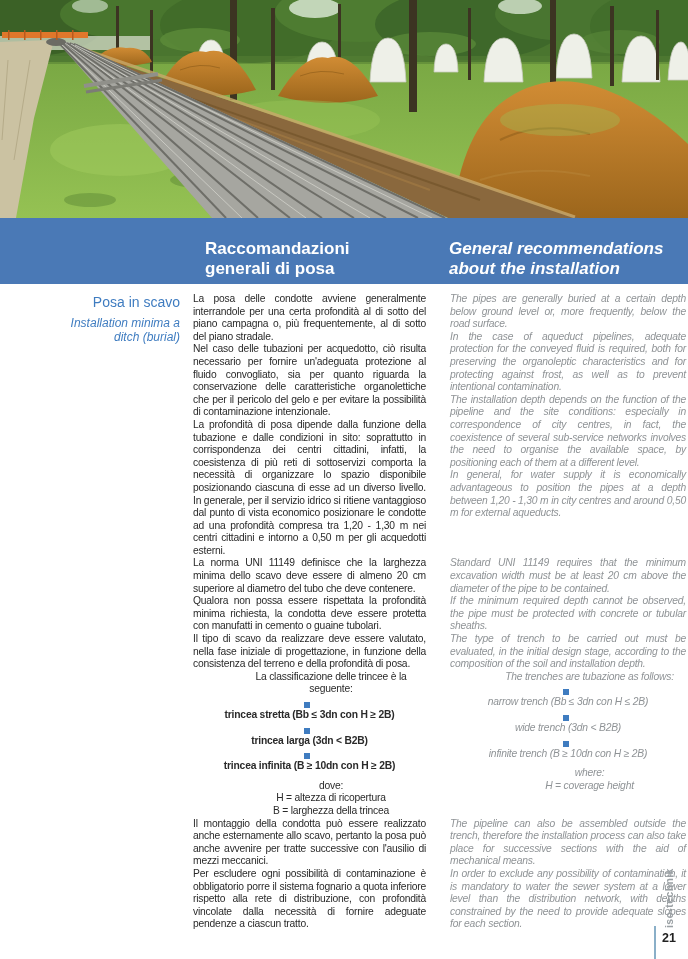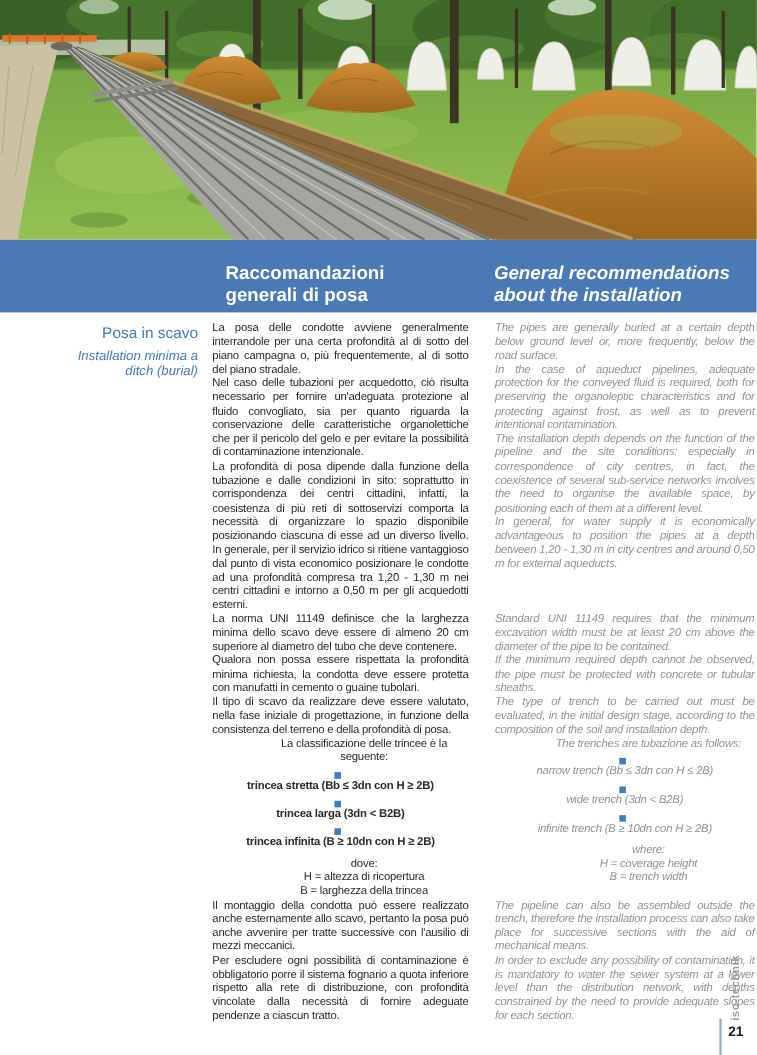--- a/index.html
+++ b/index.html
@@ -209,21 +209,20 @@
       <div class="bullet">
         <span class="sq"></span>
         <span>wide trench (3dn &lt; B2B)</span>
       </div>
       <div class="bullet">
         <span class="sq"></span>
         <span>infinite trench (B ≥ 10dn con H ≥ 2B)</span>
       </div>
       <p class="plain">where:</p>
       <p class="plain">H = coverage height</p>
-      <p class="plain">B = trench width</p>
     </div>
 
     <div class="cell it-col">
       <p>Il montaggio della condotta può essere realizzato anche esternamente allo scavo, pertanto la posa può anche avvenire per tratte successive con l'ausilio di mezzi meccanici.</p>
       <p>Per escludere ogni possibilità di contaminazione è obbligatorio porre il sistema fognario a quota inferiore rispetto alla rete di distribuzione, con profondità vincolate dalla necessità di fornire adeguate pendenze a ciascun tratto.</p>
     </div>
     <div class="cell en-col">
       <p>The pipeline can also be assembled outside the trench, therefore the installation process can also take place for successive sections with the aid of mechanical means.</p>
       <p>In order to exclude any possibility of contamination, it is mandatory to water the sewer system at a lower level than the distribution network, with depths constrained by the need to provide adequate slopes for each section.</p>
     </div>

